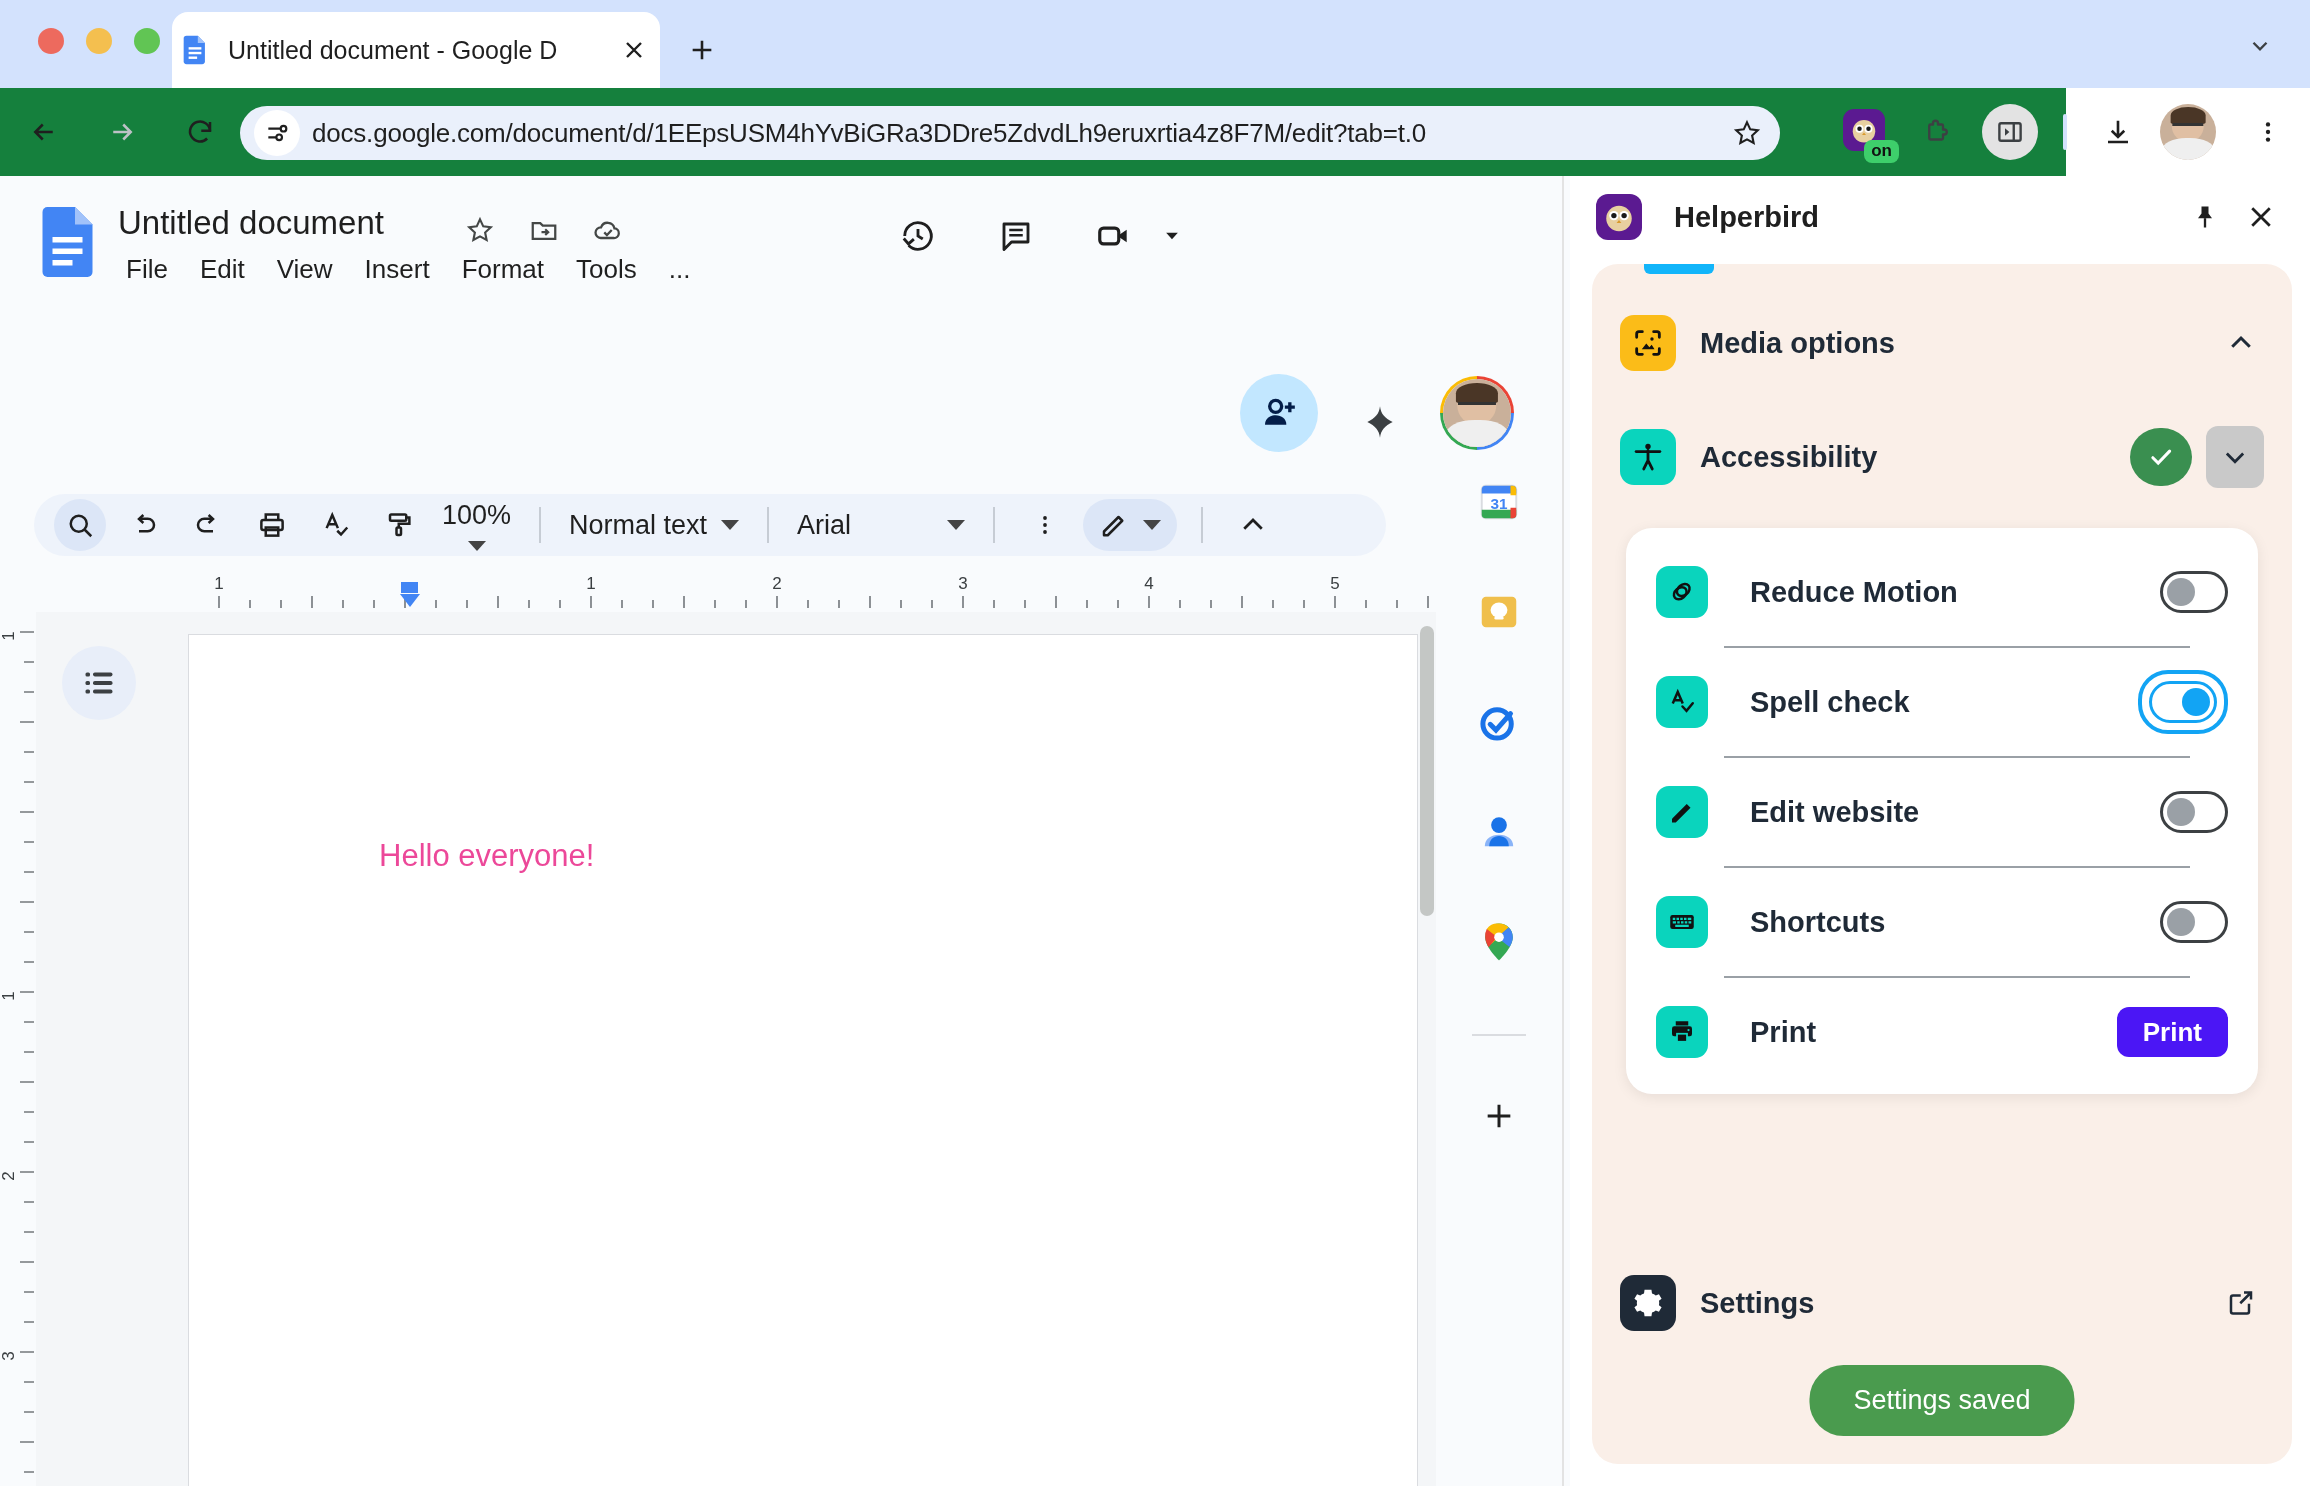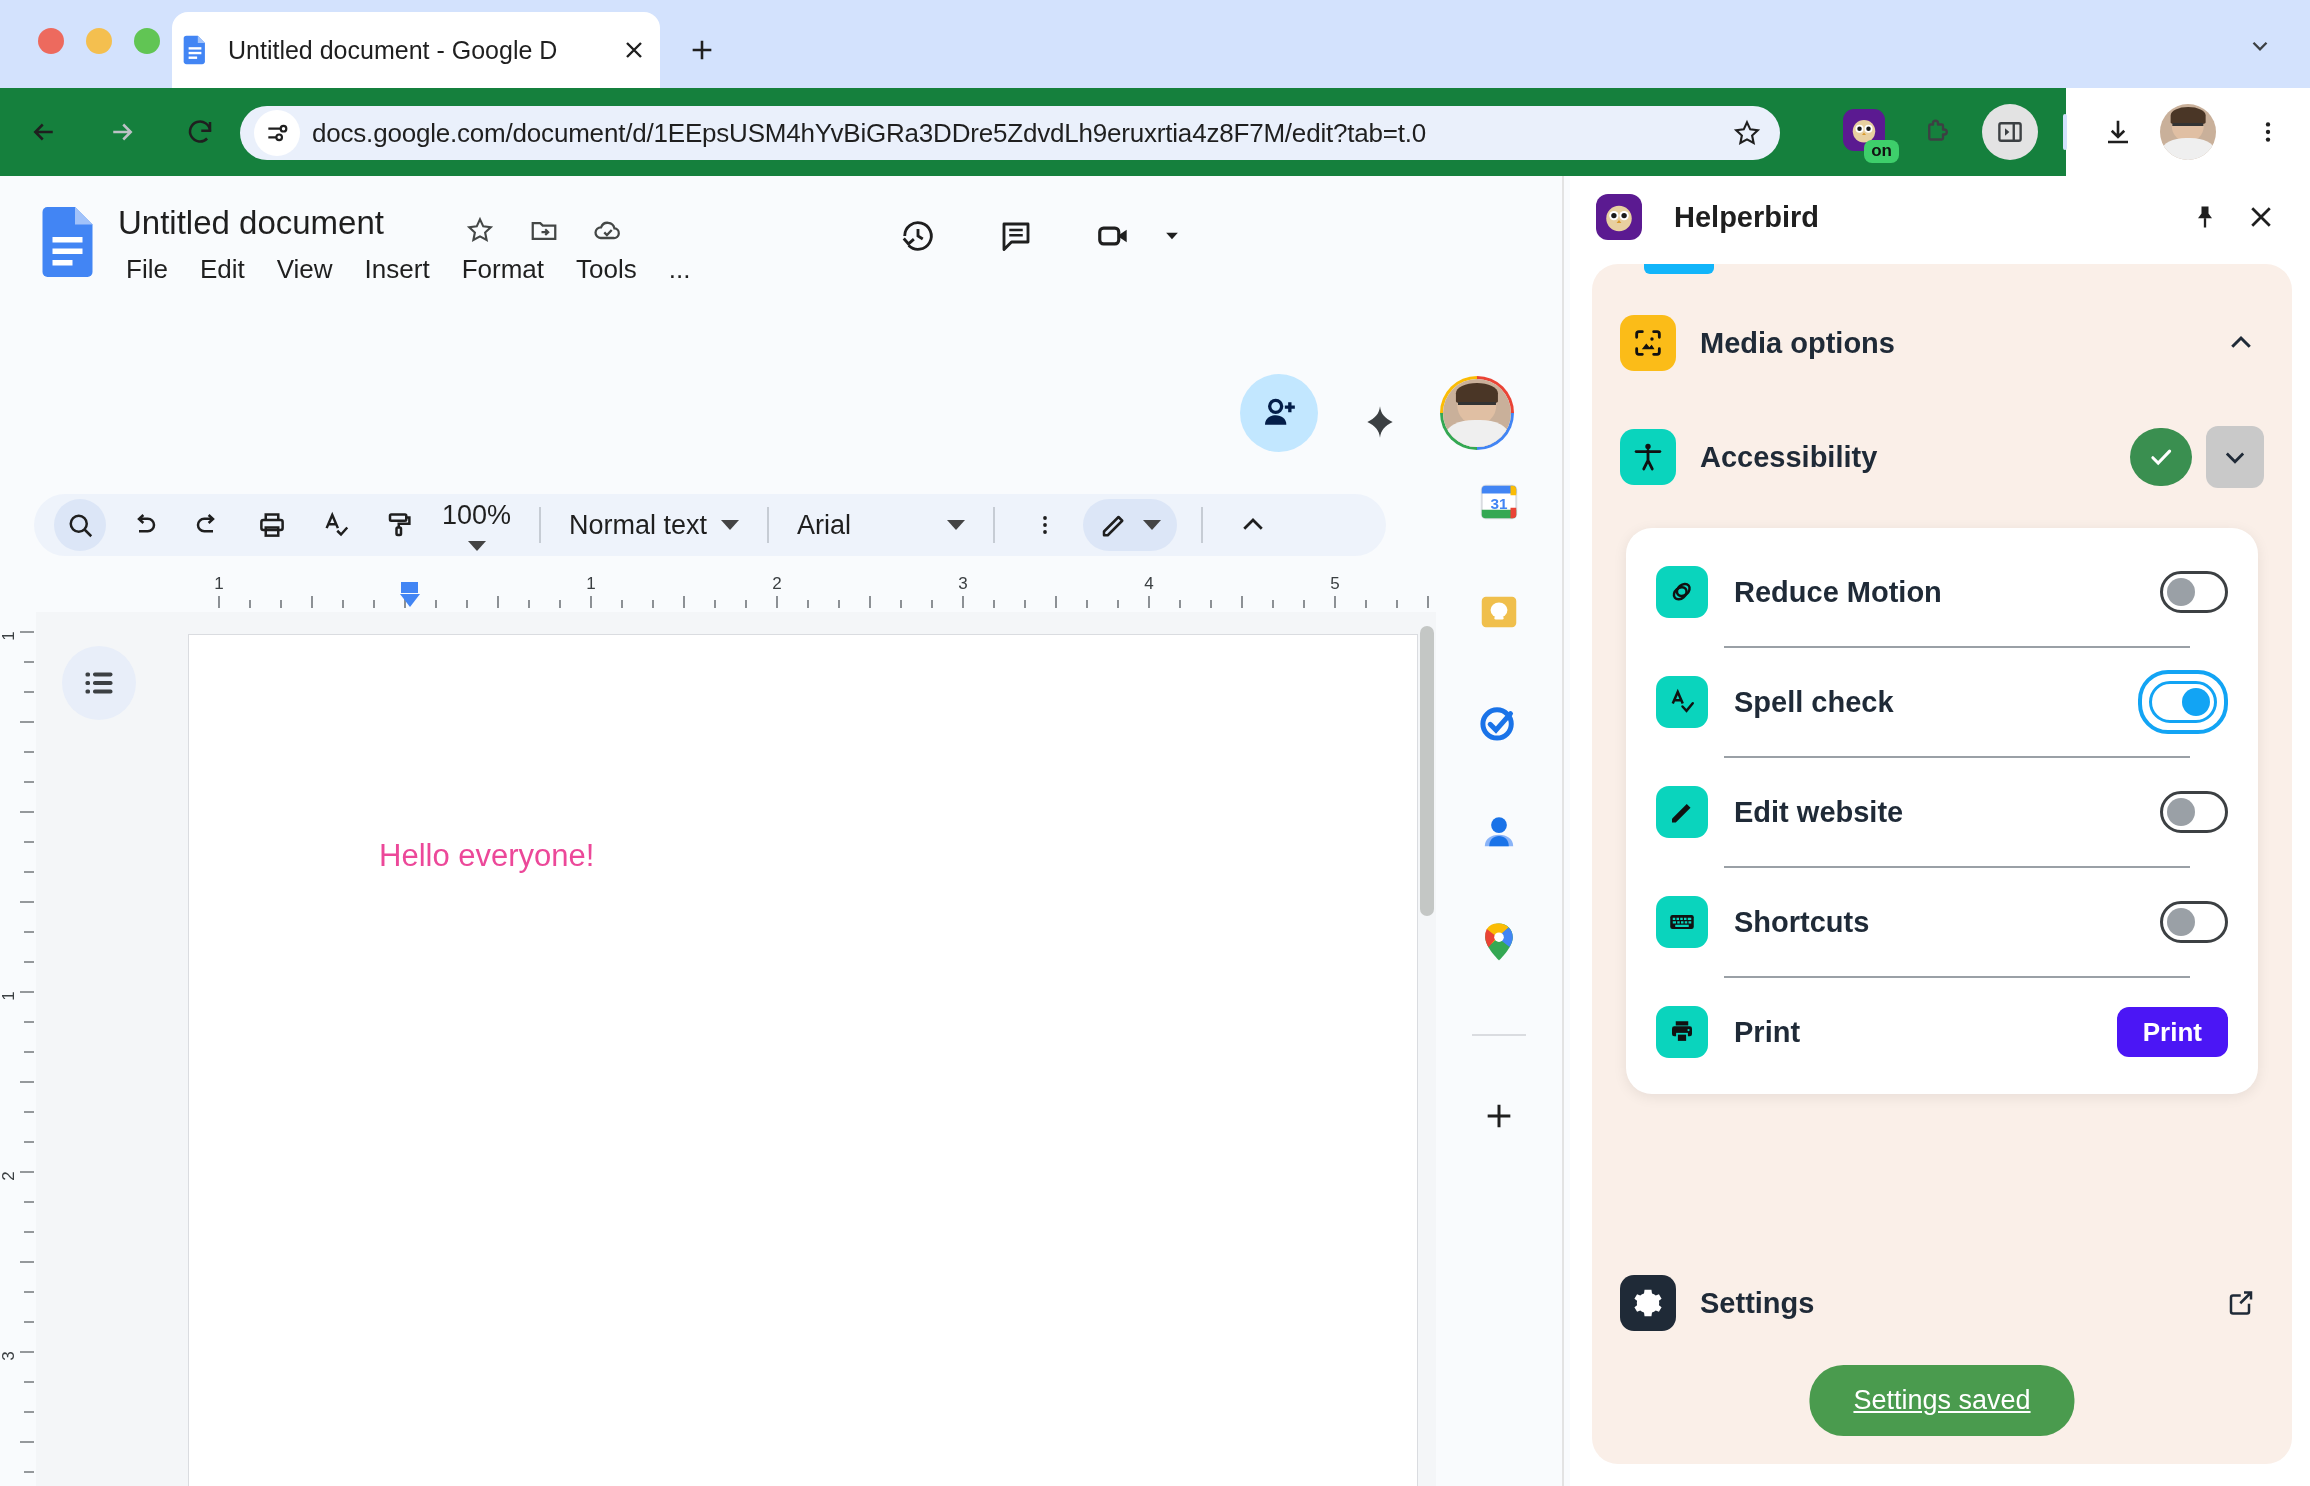--- a/index.html
+++ b/index.html
@@ -151,41 +151,41 @@
   .ico-media { background:#fbbc18; }
   .ico-access { background:#0ad4bd; }
   .chev-btn { width:46px; height:46px; display:flex; align-items:center; justify-content:center; }
   .chev-btn.boxed { background:#c9c9c9; border-radius:12px; width:58px; height:62px; }
   .check-pill { width:62px; height:58px; border-radius:30px/29px; background:#3a8f50; display:flex; align-items:center; justify-content:center; margin-right:14px; }
 
   .hb-card {
     position:absolute; left:34px; top:264px; width:632px; border-radius:26px;
     background:#fff; box-shadow:0 3px 14px rgba(0,0,0,.08); padding:10px 0 8px 0;
   }
-  .opt-row { display:flex; align-items:center; height:108px; padding:0 30px; }
+  .opt-row { display:flex; align-items:center; height:108px; padding:0 30px;gap:16px; }
   .opt-ico { width:52px; height:52px; border-radius:13px; background:#0ad4bd; display:flex; align-items:center; justify-content:center; flex:none; }
   .opt-label { font-size:29px; font-weight:bold; color:#1f2a37; margin-left:26px; flex:1; }
   .opt-div { height:2px; background:#9aa0a6; margin:0 68px 0 98px; }
 
   .toggle { width:68px; height:42px; border-radius:21px; border:3px solid #3c4043; background:#fff; position:relative; flex:none; }
   .toggle .knob { position:absolute; left:4px; top:4px; width:28px; height:28px; border-radius:50%; background:#9aa0a6; }
   .toggle.on { border-color:#12a4f4; }
   .toggle.on .knob { left:auto; right:4px; background:#12a4f4; }
   .toggle-wrap.focus { padding:7px; border:4px solid #12a4f4; border-radius:30px; display:flex; }
 
   .print-btn {
     background:#4b16f5; color:#fff; font-size:26px; font-weight:bold;
     padding:12px 26px; border-radius:12px; border:none; line-height:1;
   }
 
   .hb-settings { position:absolute; left:0; bottom:118px; width:700px; }
   .ico-settings { background:#1f2a37; }
   .toast {
     position:absolute; left:50%; transform:translateX(-50%); bottom:28px;
-    background:#4a9b4e; color:#fff; font-size:27px; border-radius:34px; padding:20px 44px; white-space:nowrap;text-decoration:underline;
+    background:#4a9b4e; color:#fff; font-size:27px; border-radius:34px; padding:20px 44px; white-space:nowrap;
   }
 </style>
 </head>
 <body>
 
 <div class="screen">
 
   <div class="browser-tabstrip">
     <div class="traffic">
       <i class="t-red"></i>

